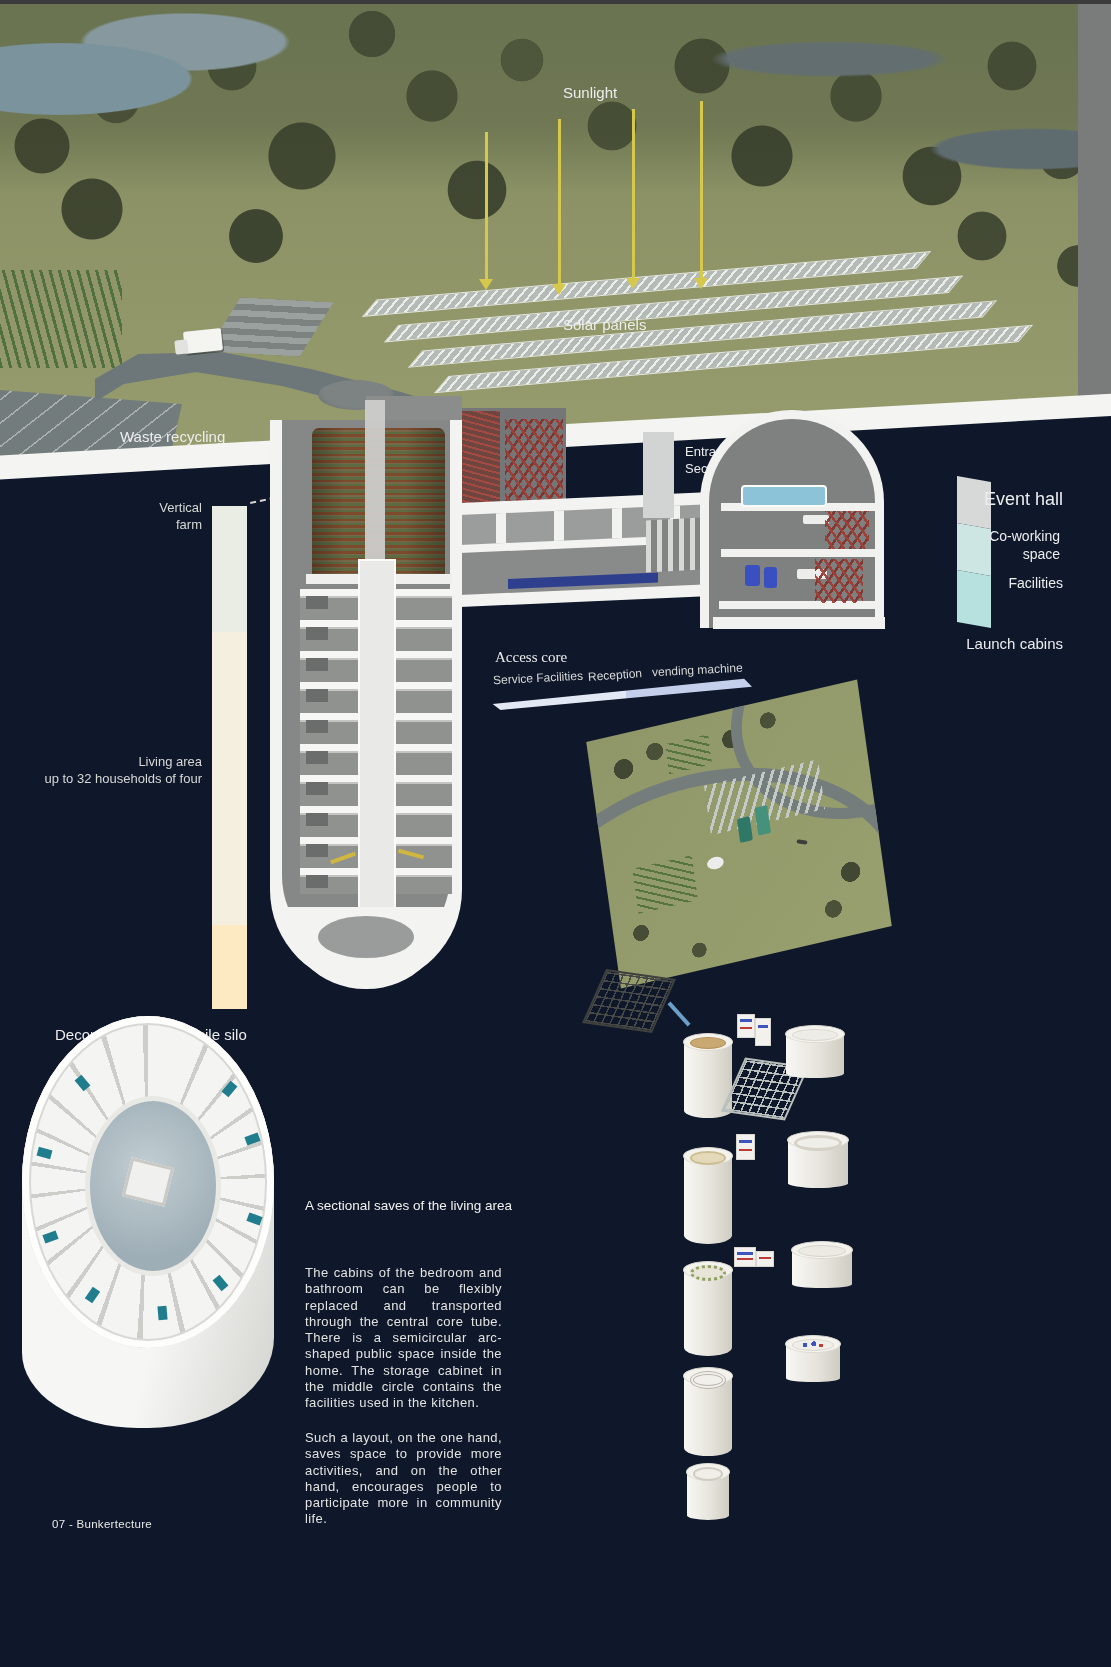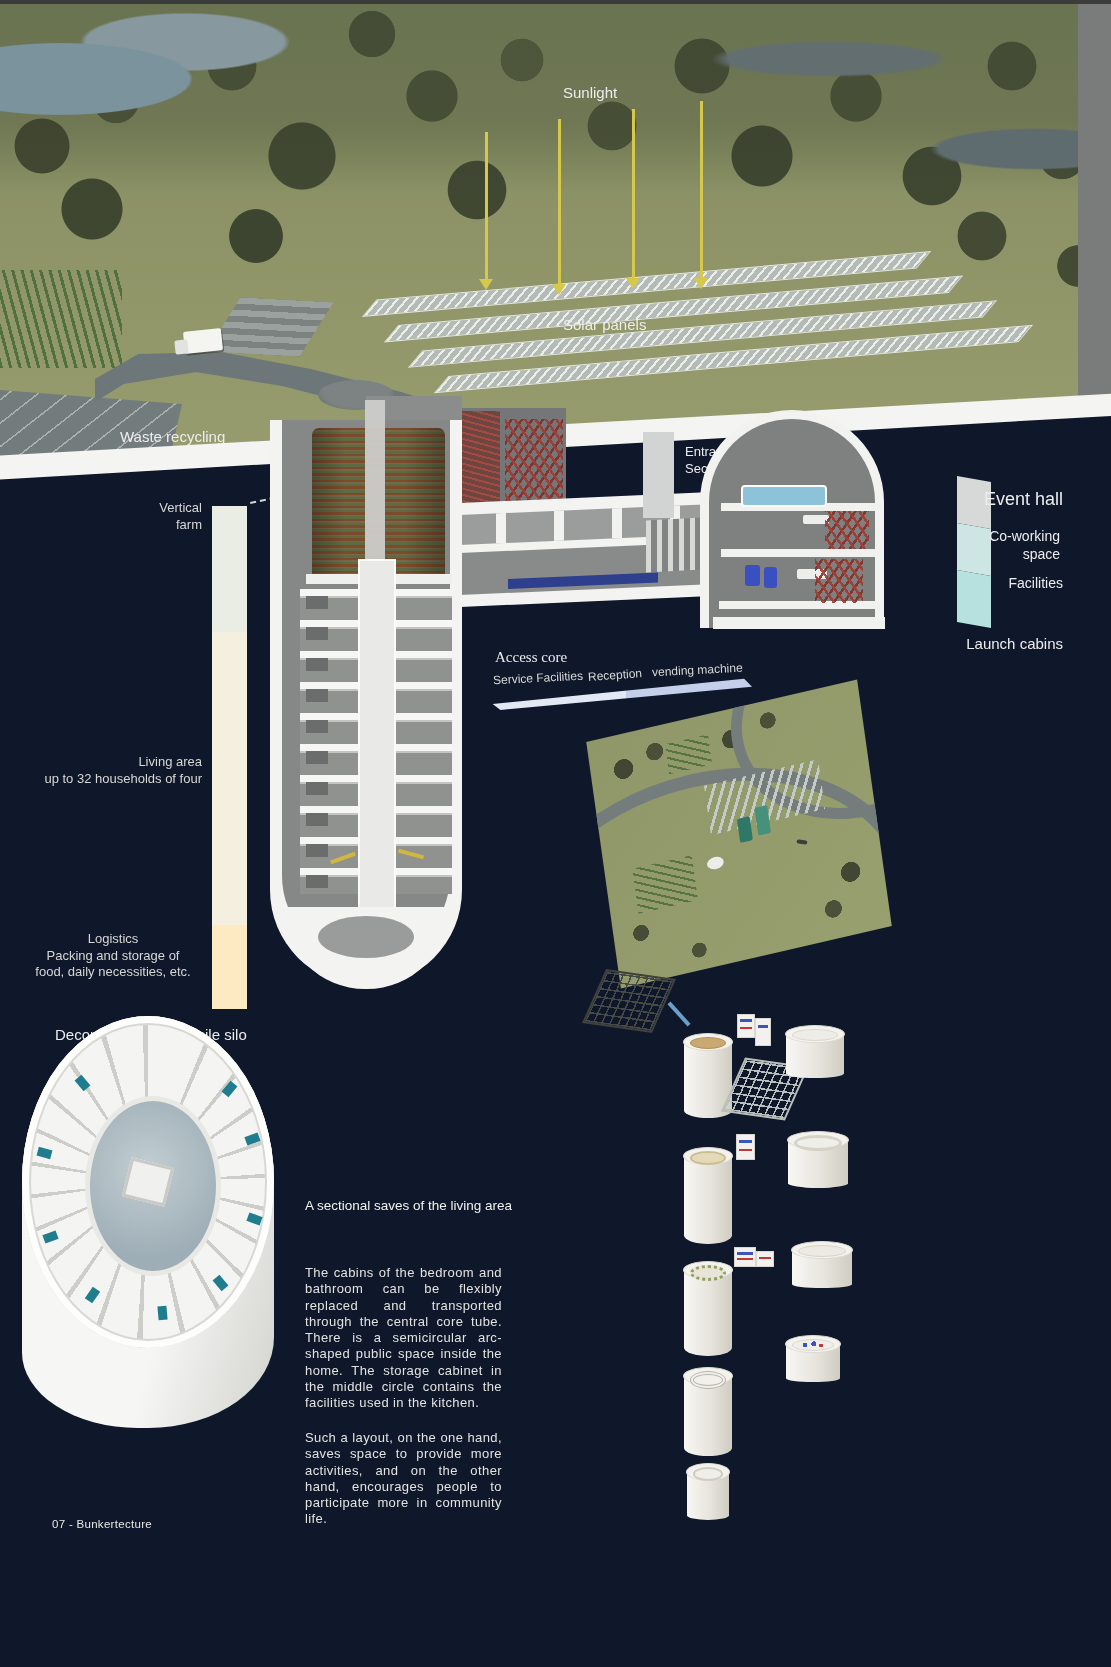--- a/index.html
+++ b/index.html
@@ -267,23 +267,20 @@
 
   <div class="bar llegend">
     <div class="seg" style="height: 126px; background: rgb(234, 237, 228);"></div>
     <div class="seg" style="height: 293px; background: rgb(244, 239, 222);"></div>
     <div class="seg" style="height: 84px; background: rgb(253, 234, 194);"></div>
   </div>
   <div class="lbl r dim" style="left:60px;top:496px;width:142px;">Vertical
 farm</div>
   <div class="lbl r dim" style="left:20px;top:750px;width:182px;">Living area
 up to 32 households of four</div>
-  <div class="lbl c dim" style="left:15px;top:927px;width:196px;">Logistics
-Packing and storage of
-food, daily necessities, etc.</div>
   <div class="lbl big" style="left:55px;top:1021px;">Decommissioned missile silo</div>
 
   <div class="map">
     <div class="map-arc1"></div>
     <div class="map-arc2"></div>
     <div class="map-solar"></div>
     <div class="map-crop" style="left:10%;top:54%;width:22%;height:18%;"></div>
     <div class="map-crop" style="left:28%;top:8%;width:16%;height:12%;"></div>
     <div class="map-tower" style="left:50%;top:44%;width:13px;height:24px;background:#2f7868;"></div>
     <div class="map-tower" style="left:57%;top:41%;width:13px;height:28px;background:#46917b;"></div>

